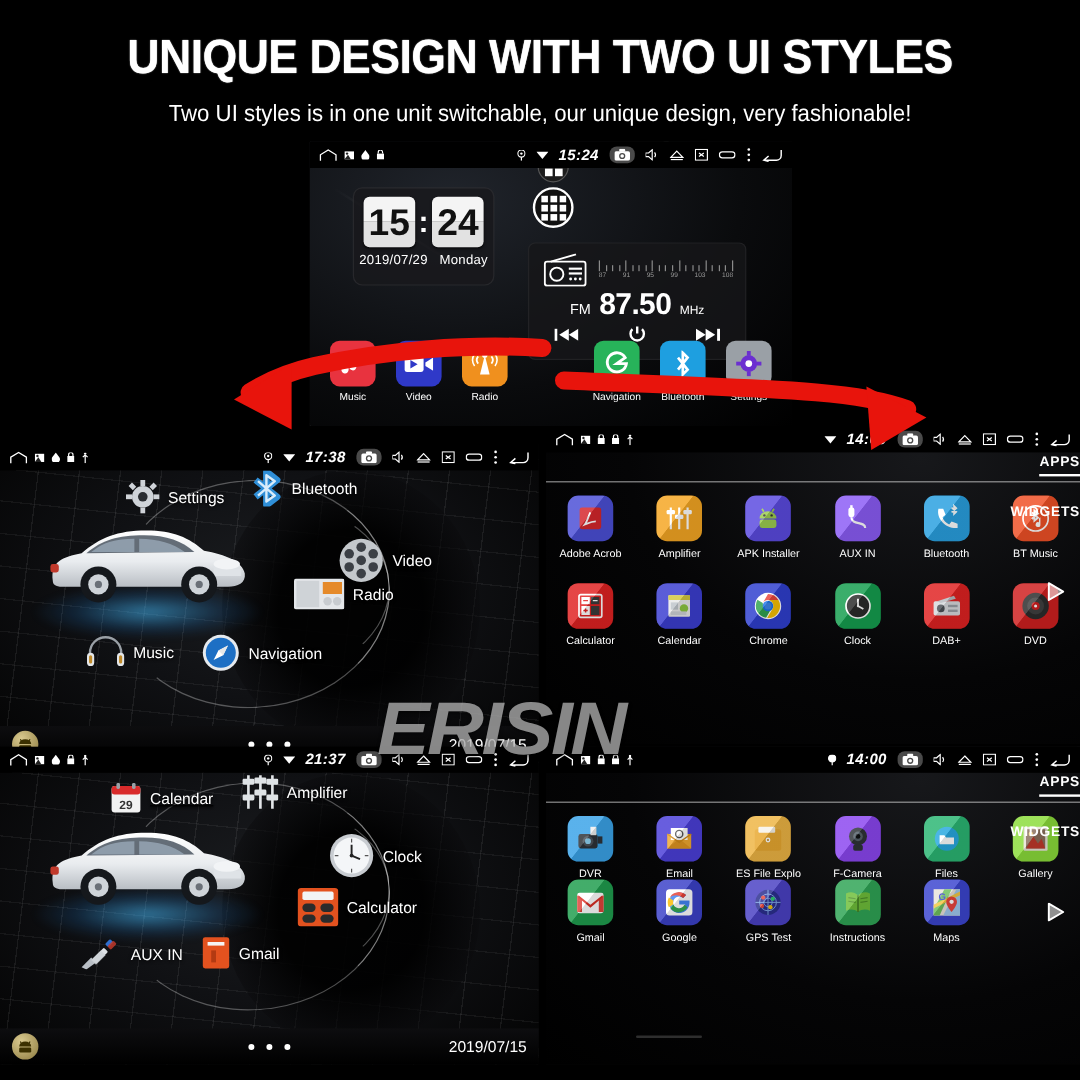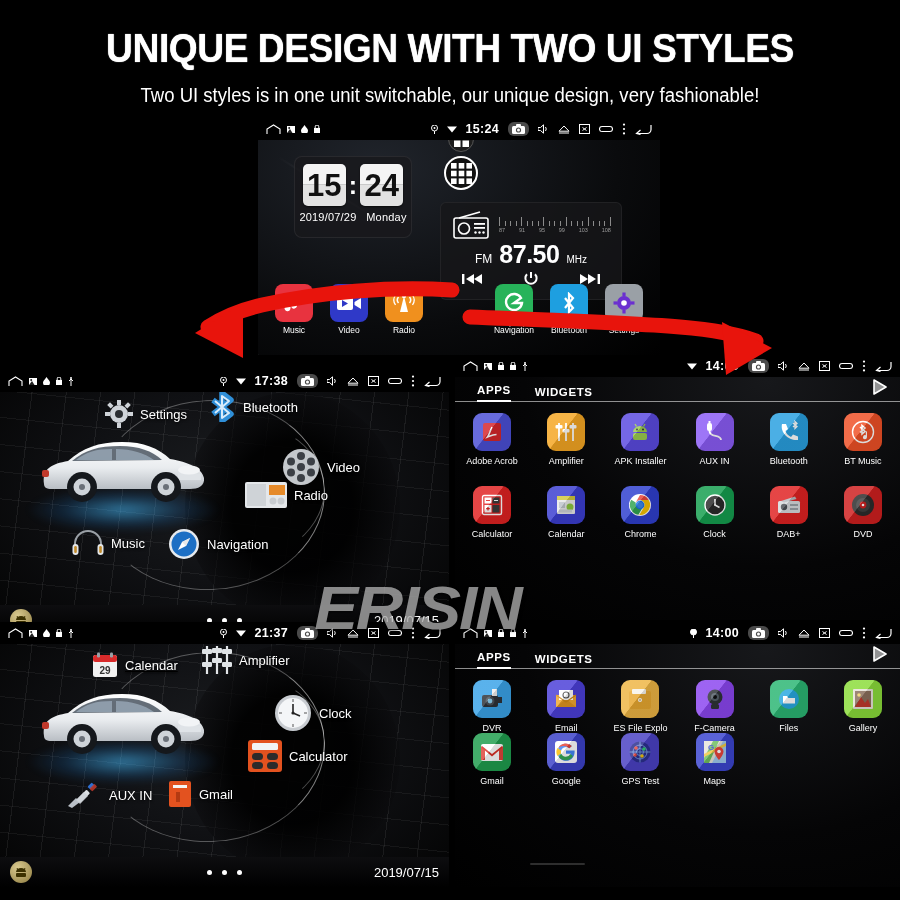--- a/index.html
+++ b/index.html
@@ -15,21 +15,21 @@
     text-shadow:0 0 1px #fff; }
   .hdr-sub{ position:absolute; left:0; top:84px; width:900px; text-align:center;
     color:#fff; font-size:19.5px; font-weight:normal; transform:scaleX(.95); }
 
   
   .panel{ position:absolute; overflow:hidden; background:#050505; }
 
   
   .statusbar{ position:absolute; left:0; top:0; width:100%;
     display:flex; align-items:center; background:#000; color:#fff;
-    font-size:11px; z-index:40; }
+    font-size:11px; z-index:40;font-style:italic; }
   .sb-left{ display:flex; align-items:center; gap:6px; padding-left:8px; }
   .sb-spacer{ flex:1; }
   .sb-right{ display:flex; align-items:center; gap:9px; padding-right:8px; }
   .sb-time{ font-size:12.5px; font-weight:bold; letter-spacing:.3px; }
   .ic{ display:inline-block; }
   .ic svg{ display:block; }
   .cam-btn{ background:#4a4a4a; border-radius:6px; padding:2px 4px;
     display:flex; align-items:center; }
 
   
@@ -112,21 +112,21 @@
     justify-content:center; gap:10px; }
   .pagedots i{ width:5px; height:5px; border-radius:50%; background:#fff; display:block; }
   .car-date{ position:absolute; right:10px; color:#fff; font-size:13px; }
 
   
   .drawer-bg{ position:absolute; inset:0;
     background:
       linear-gradient(200deg, rgba(255,255,255,.05) 0 1px, transparent 1px 100%),
       radial-gradient(ellipse at 70% 10%, #17181b 0%, #050506 55%, #000 100%); }
   .dr-tabs{ position:absolute; left:0; width:100%; display:flex;
-    align-items:flex-end; gap:24px; padding-left:22px; z-index:20; }
+    align-items:flex-end; gap:24px; padding-left:22px; z-index:20;flex-direction:column; }
   .dr-tab{ color:#fff; font-size:11.5px; font-weight:bold; letter-spacing:.6px;
     padding-bottom:4px; }
   .dr-tab.active{ border-bottom:2.5px solid #fff; }
   .dr-tabs-spacer{ flex:1; }
   .dr-play{ padding-bottom:3px; padding-right:12px; }
   .dr-rule{ position:absolute; left:0; width:100%; height:1px;
     background:rgba(255,255,255,.55); z-index:19; }
   .apps-grid{ position:absolute; left:0; width:100%; display:grid;
     grid-template-columns:repeat(6,1fr); z-index:12; }
   .app{ text-align:center; }
@@ -1339,20 +1339,30 @@
               </g>
               <circle cx="8" cy="8" r="1.8" fill="#e84a3f"></circle>
               <circle cx="16" cy="9" r="1.8" fill="#2ecc71"></circle>
               <circle cx="14" cy="16" r="1.8" fill="#f1c40f"></circle>
               <circle cx="7" cy="15" r="1.8" fill="#e84a3f"></circle>
             </svg>
           </div>
           <div class="app-lbl">GPS Test</div>
         </div>
       <div class="app">
+          <div class="app-ico" style="background:#2fa455">
+            <svg width="24" height="20" viewBox="0 0 24 20">
+              <path d="M12 4 C9 1 5 1 2 2.5 L2 17 C5 15.5 9 15.5 12 18 C15 15.5 19 15.5 22 17 L22 2.5 C19 1 15 1 12 4Z" fill="#6fbf3a"></path>
+              <path d="M12 4 L12 18" stroke="#3c7a22" stroke-width="1.2"></path>
+              <path d="M4 6 L10 7 M4 9 L10 10 M14 7 L20 6 M14 10 L20 9" stroke="#4d8f2a" stroke-width="0.9"></path>
+            </svg>
+          </div>
+          <div class="app-lbl">Instructions</div>
+        </div>
+      <div class="app">
           <div class="app-ico" style="background:#3b45cf">
             <svg width="24" height="24" viewBox="0 0 24 24">
               <rect x="1" y="1" width="22" height="22" fill="#e9e4da"></rect>
               <path d="M1 18 L10 1 L16 1 L6 23 L1 23Z" fill="#6fbf5e"></path>
               <path d="M9 23 L20 1 L23 1 L23 23Z" fill="#9fc9ef"></path>
               <path d="M1 14 L23 3 L23 6 L1 17Z" fill="#f2c744"></path>
               <path d="M16 7 A4.5 4.5 0 0 1 20.5 11.5 C20.5 15 16 20 16 20 C16 20 11.5 15 11.5 11.5 A4.5 4.5 0 0 1 16 7Z" fill="#e8453c"></path>
               <circle cx="16" cy="11.5" r="1.8" fill="#fff"></circle>
               <text x="5" y="10" font-size="8" font-weight="bold" fill="#3b45cf" font-family="Liberation Sans, sans-serif">G</text>
             </svg>

